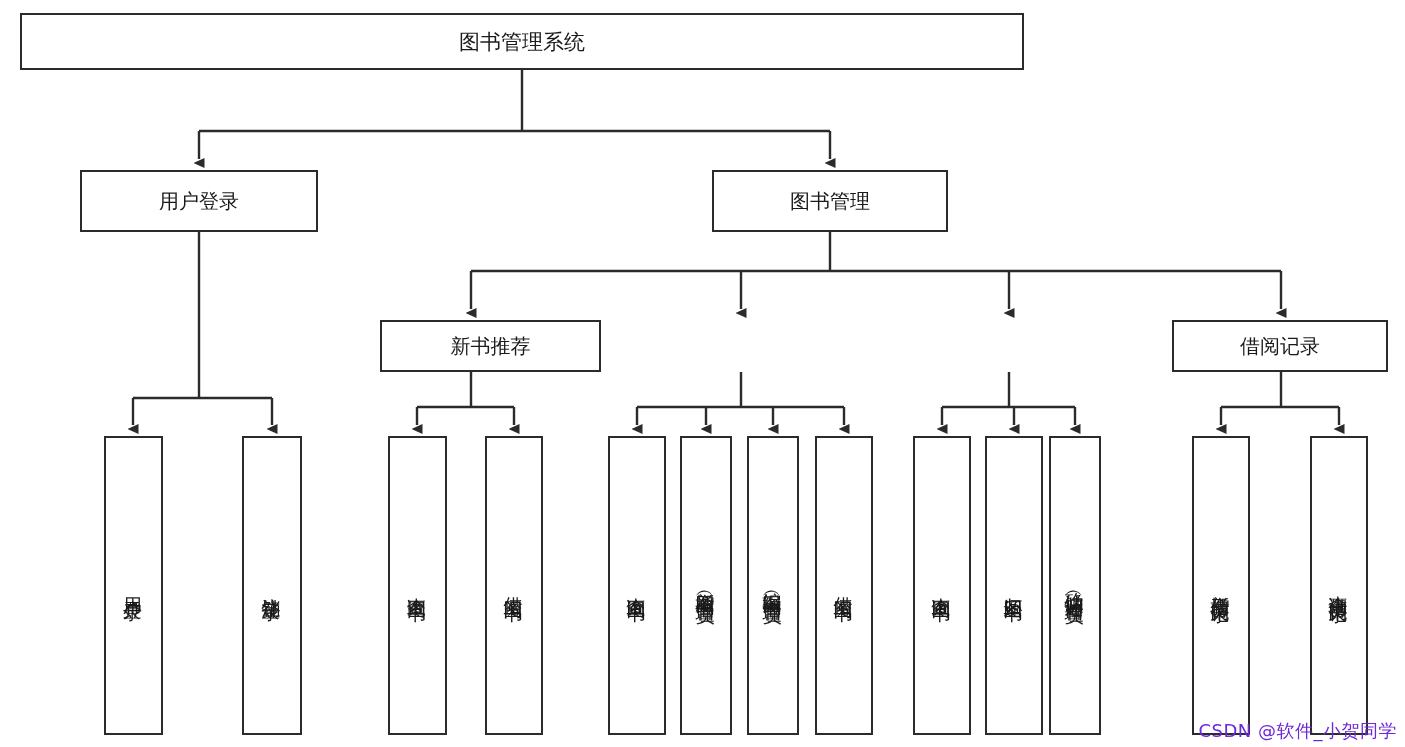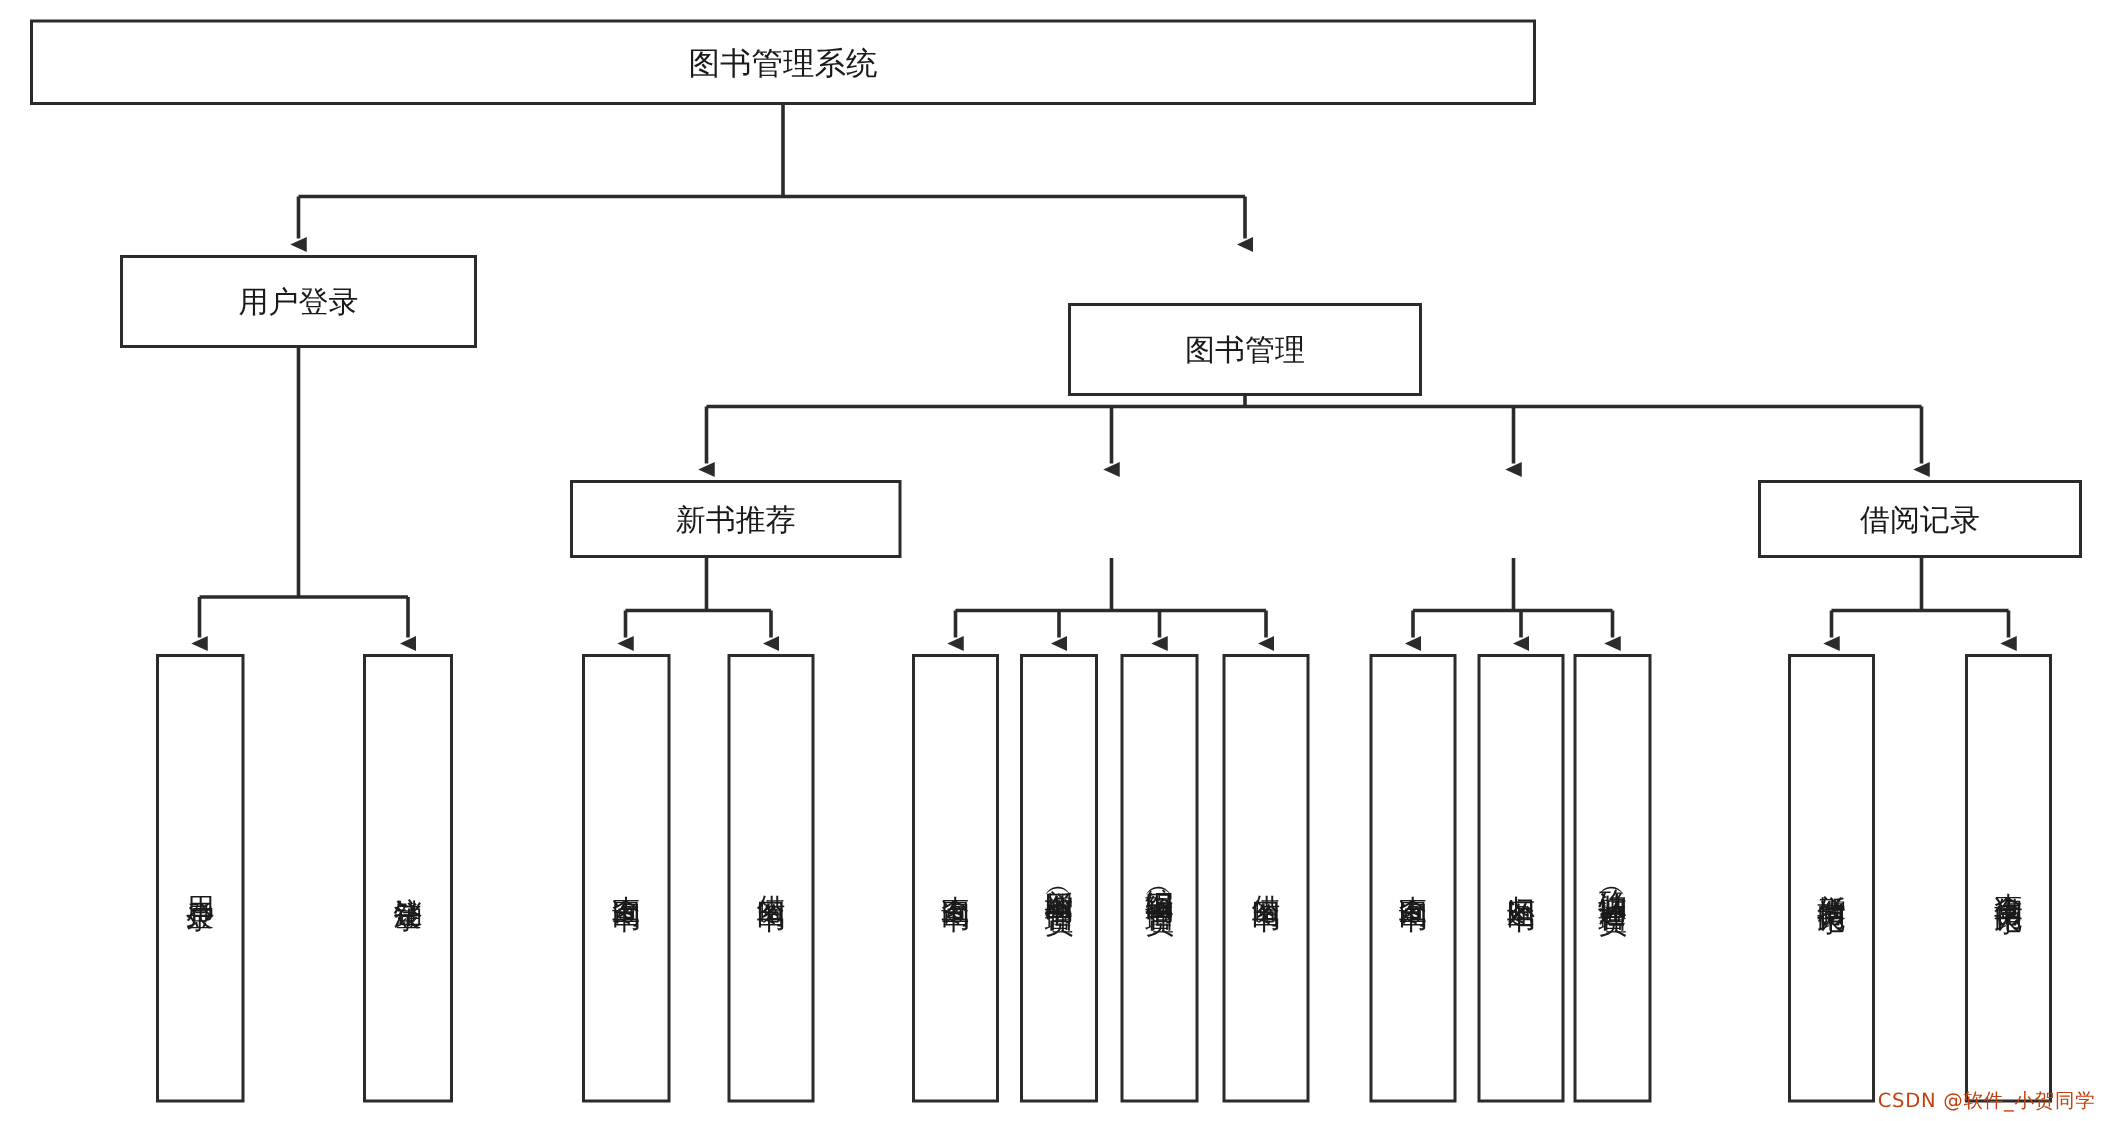--- a/index.html
+++ b/index.html
@@ -47,22 +47,22 @@
     text-orientation:upright;
     letter-spacing:2px;
     white-space:nowrap;
     display:block;
   }
   .htext{ white-space:nowrap; display:block; }
   #watermark{
     position:absolute;
     right:8px;
     bottom:4px;
-    font-size:13px;
-    color:#c2410c;
+    font-size:18px;
+    color:#6d28d9;
     letter-spacing:0.5px;
     z-index:5;
     white-space:nowrap;
     pointer-events:none;
   }
 </style>
 </head>
 <body>
 
 <div id="canvas">
@@ -117,21 +117,21 @@
     </g>
   </svg>
 
   <div class="node root" style="left:20px;top:13px;width:1004px;height:57px;">
     <span class="htext">图书管理系统</span>
   </div>
 
   <div class="node lvl2" style="left:80px;top:170px;width:238px;height:62px;">
     <span class="htext">用户登录</span>
   </div>
-  <div class="node lvl2" style="left:712px;top:170px;width:236px;height:62px;margin-top:32px;">
+  <div class="node lvl2" style="left:712px;top:170px;width:236px;height:62px;">
     <span class="htext">图书管理</span>
   </div>
 
   <div class="node lvl3" style="left:380px;top:320px;width:221px;height:52px;">
     <span class="htext">新书推荐</span>
   </div>
   <div class="node lvl3" style="left:1172px;top:320px;width:216px;height:52px;">
     <span class="htext">借阅记录</span>
   </div>
 

